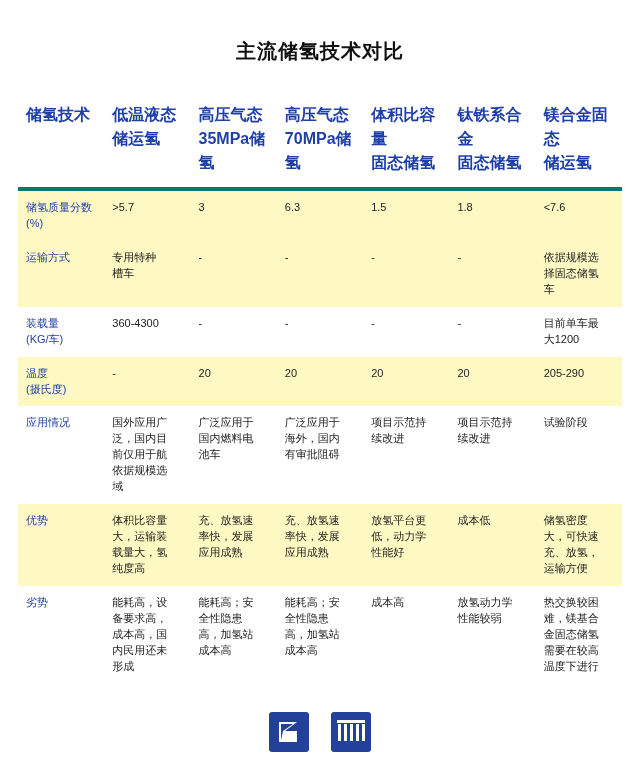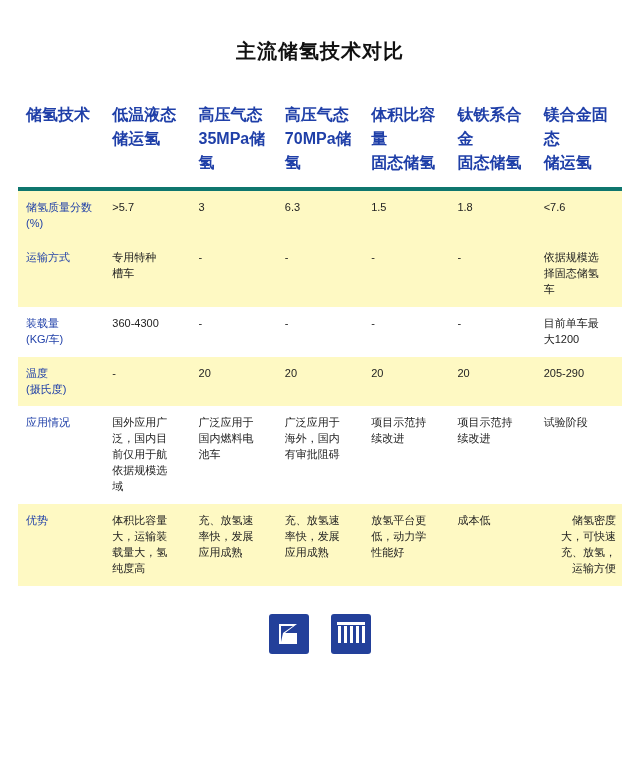--- a/index.html
+++ b/index.html
@@ -215,24 +215,50 @@
           <td style="white-space: pre-line;">充、放氢速
 率快，发展
 应用成熟</td>
           <td style="white-space: pre-line;">充、放氢速
 率快，发展
 应用成熟</td>
           <td style="white-space: pre-line;">放氢平台更
 低，动力学
 性能好</td>
           <td style="white-space: pre-line; margin-left: 16px;">成本低</td>
-          <td style="white-space: pre-line; text-align: right;">储氢密度
+          <td style="white-space: pre-line;">储氢密度
 大，可快速
 充、放氢，
 运输方便</td>
+        </tr>
+        <tr>
+          <td>
+            <div>劣势</div>
+          </td>
+          <td style="white-space: pre-line;">能耗高，设
+备要求高，
+成本高，国
+内民用还未
+形成</td>
+          <td style="white-space: pre-line;">能耗高；安
+全性隐患
+高，加氢站
+成本高</td>
+          <td style="white-space: pre-line;">能耗高；安
+全性隐患
+高，加氢站
+成本高</td>
+          <td style="white-space: pre-line;">成本高</td>
+          <td style="white-space: pre-line;">放氢动力学
+性能较弱</td>
+          <td style="white-space: pre-line;">热交换较困
+难，镁基合
+金固态储氢
+需要在较高
+温度下进行</td>
         </tr>
       </tbody>
   </table>
 
   <div class="logos">
     <span class="logo-box">
       <svg width="44" height="44" viewBox="0 0 44 44">
         <rect x="2" y="2" width="40" height="40" rx="3" fill="#23409a"></rect>
         <path d="M12 32 L12 12 L30 12 L18 21 L30 21 L30 32 Z" fill="#ffffff"></path>
         <path d="M14 30 L14 14 L26 14 L16 21 Z" fill="#23409a"></path>

